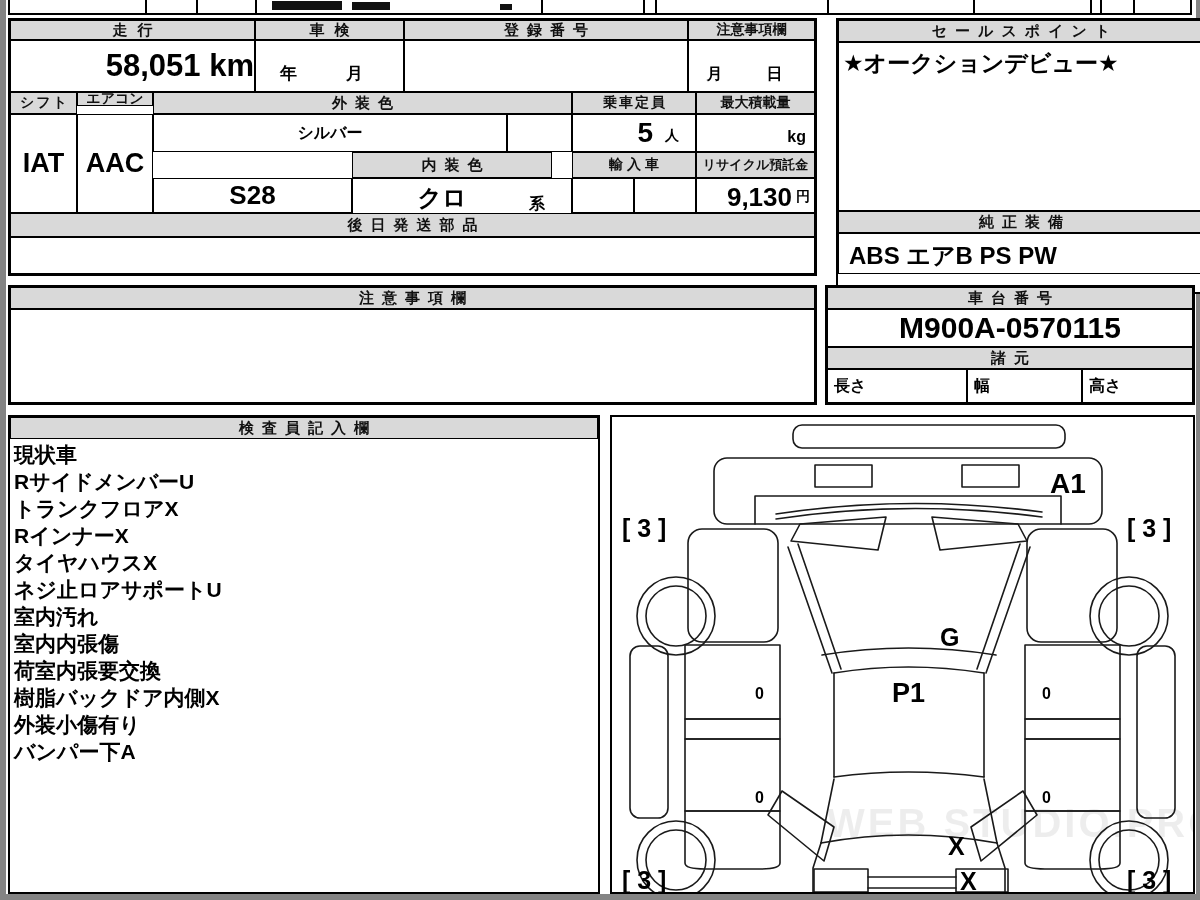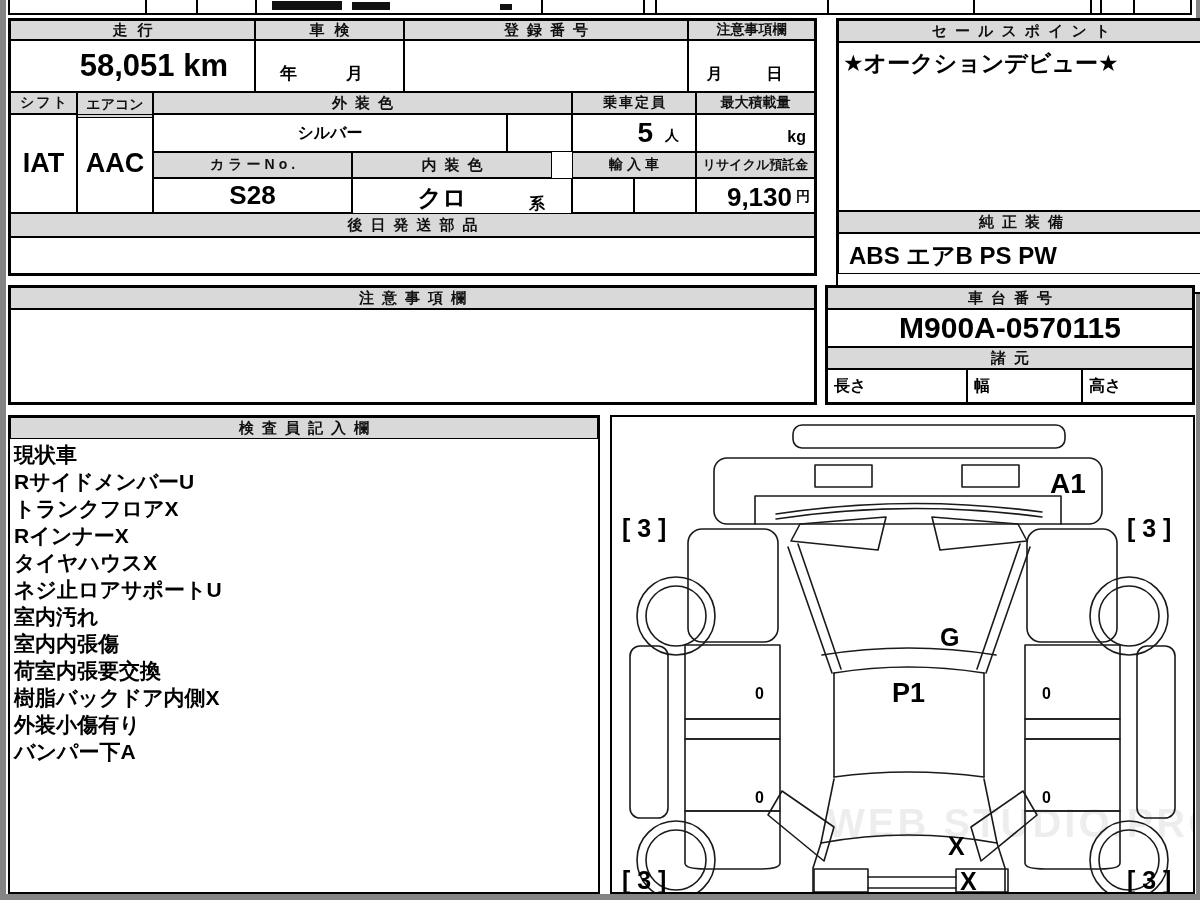--- a/index.html
+++ b/index.html
@@ -48,45 +48,44 @@
     <div class="smudge" style="left:492px;top:4px;width:12px;height:6px;"></div>
   </div>
 
   <div class="box" style="left:8px;top:18px;width:809px;height:258px;">
 
     <div class="c hdr ls10" style="left:0;top:0;width:245px;height:20px;">走行</div>
     <div class="c hdr ls10" style="left:245px;top:0;width:149px;height:20px;">車検</div>
     <div class="c hdr ls8" style="left:394px;top:0;width:284px;height:20px;">登録番号</div>
     <div class="c hdr f14" style="left:678px;top:0;width:127px;height:20px;">注意事項欄</div>
 
-    <div class="c val" style="left:0;top:20px;width:245px;height:52px;display:flex;align-items:center;justify-content:flex-end;padding-right:26px;font-size:31px;">58,051 km</div>
+    <div class="c val" style="left:0;top:20px;width:245px;height:52px;display:flex;align-items:center;justify-content:flex-end;font-size:31px;">58,051 km</div>
     <div class="c val bottomCenter" style="left:245px;top:20px;width:149px;height:52px;font-size:17px;letter-spacing:16px;">年　月</div>
     <div class="c" style="left:394px;top:20px;width:284px;height:52px;"></div>
     <div class="c val bottomCenter" style="left:678px;top:20px;width:127px;height:52px;font-size:16px;letter-spacing:14px;">月　日</div>
 
     <div class="c hdr ls2 f14" style="left:0;top:72px;width:67px;height:22px;">シフト</div>
-    <div class="c hdr f14" style="left:67px;top:72px;width:76px;height:26px;">エアコン</div>
+    <div class="c hdr f14" style="left:67px;top:72px;width:76px;height:14px;">エアコン</div>
     <div class="c hdr ls8" style="left:143px;top:72px;width:419px;height:22px;">外装色</div>
     <div class="c hdr ls2 f14" style="left:562px;top:72px;width:124px;height:22px;">乗車定員</div>
     <div class="c hdr f14" style="left:686px;top:72px;width:119px;height:22px;">最大積載量</div>
 
     <div class="c val center" style="left:0;top:94px;width:67px;height:99px;font-size:27px;">IAT</div>
     <div class="c val center" style="left:67px;top:94px;width:76px;height:99px;font-size:27px;">AAC</div>
 
     <div class="c val center" style="left:143px;top:94px;width:354px;height:38px;font-size:16px;">シルバー</div>
     <div class="c" style="left:497px;top:94px;width:65px;height:38px;"></div>
     <div class="c" style="left:562px;top:94px;width:124px;height:38px;">
       <span class="val" style="position:absolute;right:42px;top:2px;font-size:28px;">5</span>
       <span class="val" style="position:absolute;right:16px;bottom:6px;font-size:14px;">人</span>
     </div>
     <div class="c" style="left:686px;top:94px;width:119px;height:38px;">
       <span class="val" style="position:absolute;right:8px;bottom:5px;font-size:16px;">kg</span>
     </div>
 
-    <div class="c hdr ls4 f14" style="left:143px;top:132px;width:199px;height:26px;">カラーNo.</div>
     <div class="c hdr ls8" style="left:342px;top:132px;width:200px;height:26px;">内装色</div>
     <div class="c hdr ls4 f14" style="left:562px;top:132px;width:124px;height:26px;">輸入車</div>
     <div class="c hdr f13" style="left:686px;top:132px;width:119px;height:26px;">リサイクル預託金</div>
 
     <div class="c val center" style="left:143px;top:158px;width:199px;height:35px;font-size:26px;">S28</div>
     <div class="c" style="left:342px;top:158px;width:220px;height:43px;">
       <span class="val" style="position:absolute;left:0;right:40px;top:3px;text-align:center;font-size:24px;">クロ</span>
       <span class="val" style="position:absolute;right:26px;bottom:5px;font-size:16px;">系</span>
     </div>
     <div class="c" style="left:562px;top:158px;width:62px;height:35px;"></div>

